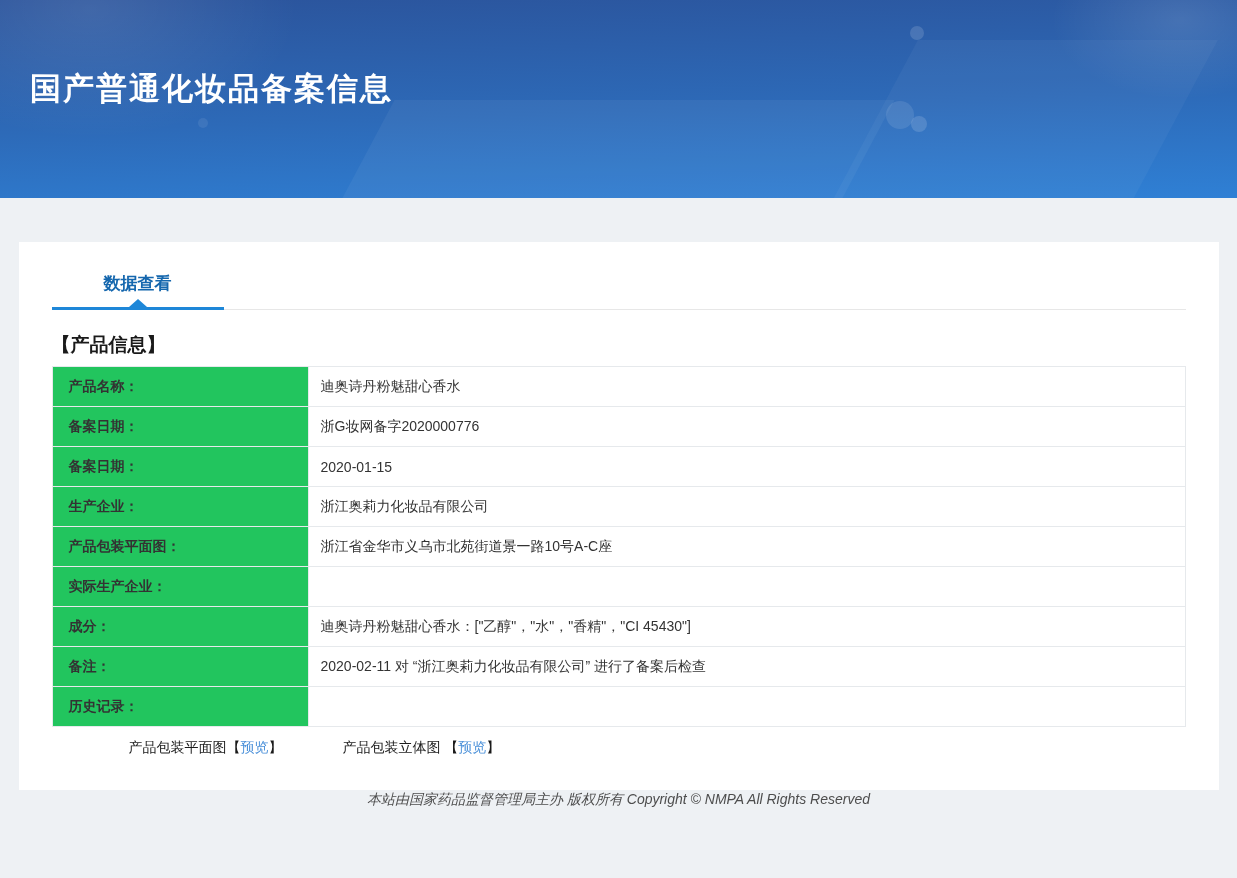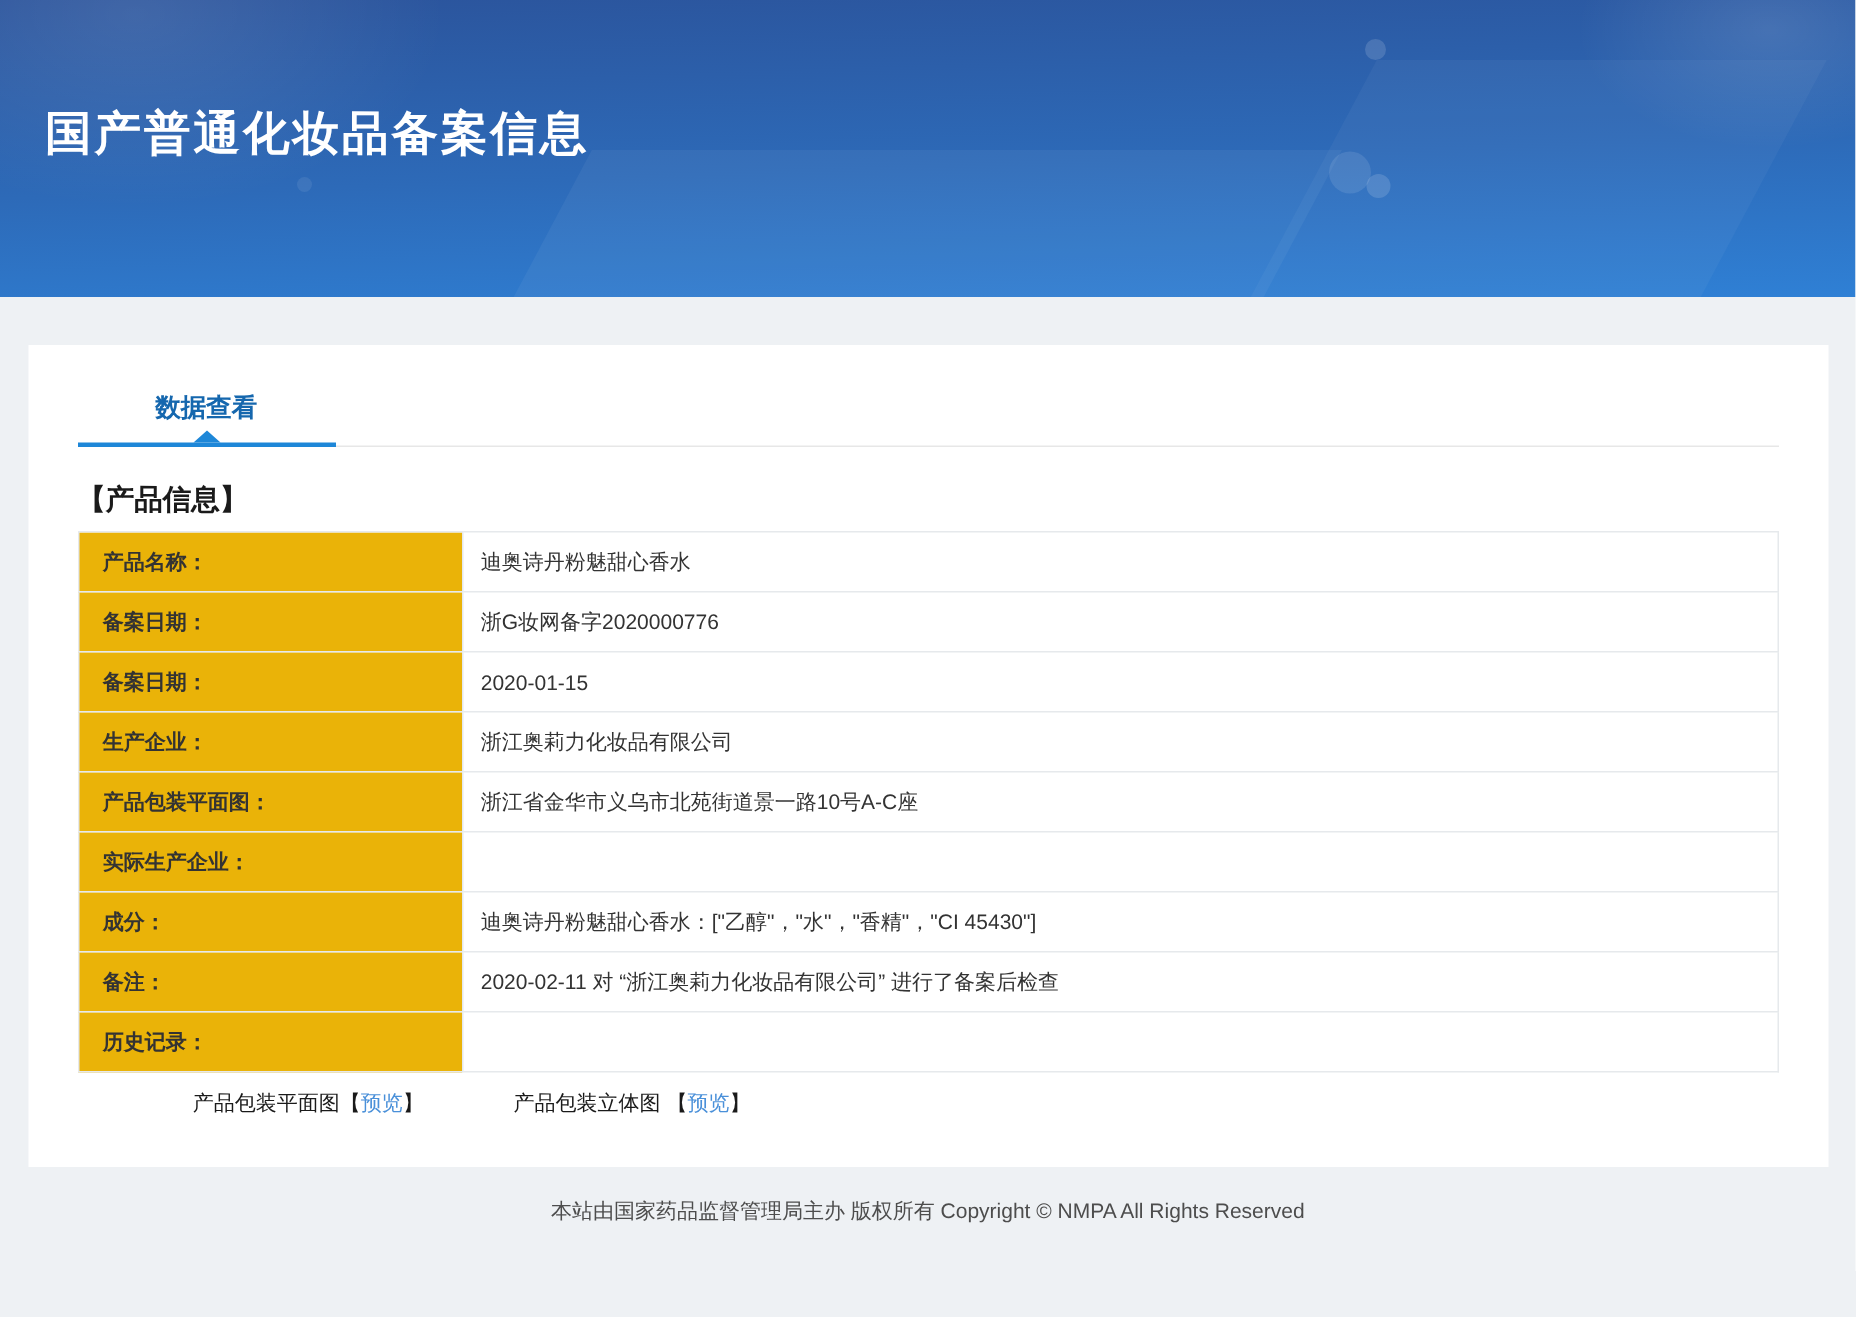--- a/index.html
+++ b/index.html
@@ -48,21 +48,21 @@
   }
   .deco-circle { border-radius:50%; background:rgba(255,255,255,0.14); }
   .c1 { left:910px; top:26px;  width:14px; height:14px; }
   .c2 { left:886px; top:101px; width:28px; height:28px; background:rgba(255,255,255,0.10); }
   .c3 { left:911px; top:116px; width:16px; height:16px; }
   .c4 { left:198px;  top:118px; width:10px; height:10px; background:rgba(255,255,255,0.08); }
 
   
   .card {
     width:1200px;
-    margin:32px auto 0;
+    margin:44px auto 0;
     background:#ffffff;
     padding-bottom:33px;
   }
 
   
   .tab-bar {
     margin:0 33px;
     border-bottom:1px solid #e7e7e7;
   }
   .tab {
@@ -111,21 +111,21 @@
   }
   .info-table td {
     height:40px;
     border:1px solid #e6e9ec;
     font-size:14px;
     color:#333;
     vertical-align:middle;
   }
   .info-table td.lbl {
     width:256px;
-    background:#eab308;
+    background:#22c55e;
     font-weight:bold;
     padding-left:16px;
   }
   .info-table td.val {
     padding-left:12px;
   }
 
   
   .pack-title { margin-top:24px; }
   .pack-row {
@@ -136,22 +136,23 @@
   .pack-item { display:inline-block; }
   .pack-item + .pack-item { margin-left:56px; }
   .pack-link {
     color:#4a90d9;
     text-decoration:none;
     cursor:pointer;
   }
 
   
   .footer {
-    padding-top:21px;
+    padding-top:0;
     text-align:center;
+    font-style:italic;
   }
   .footer-text {
     font-size:14px;
     color:#4d4d4d;
   }
 </style>
 </head>
 <body>
 
 <div class="banner">

